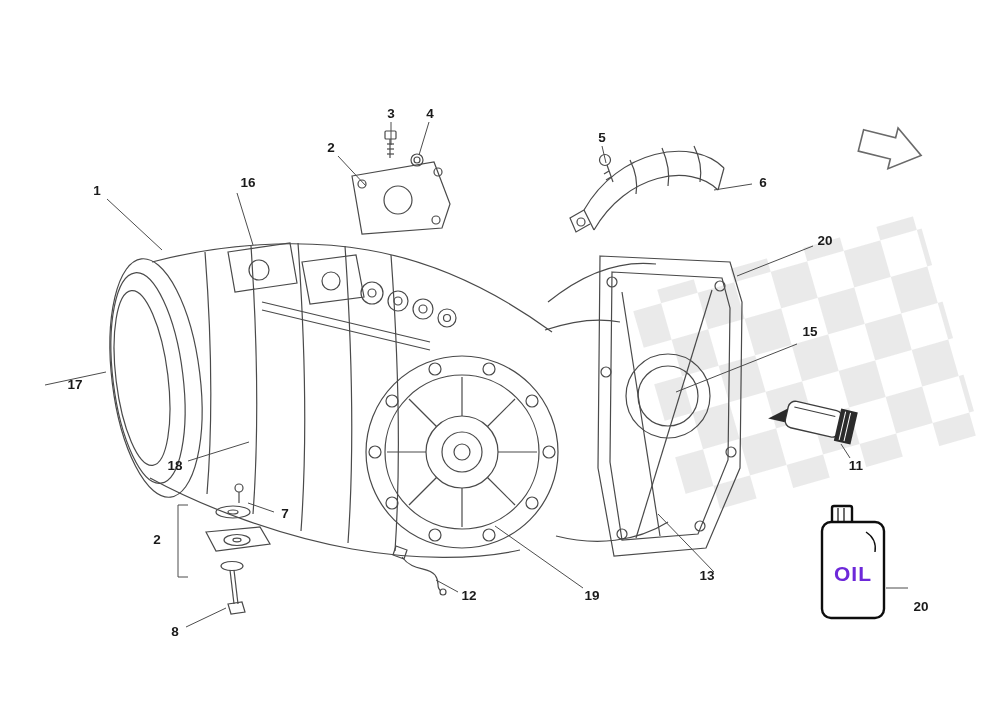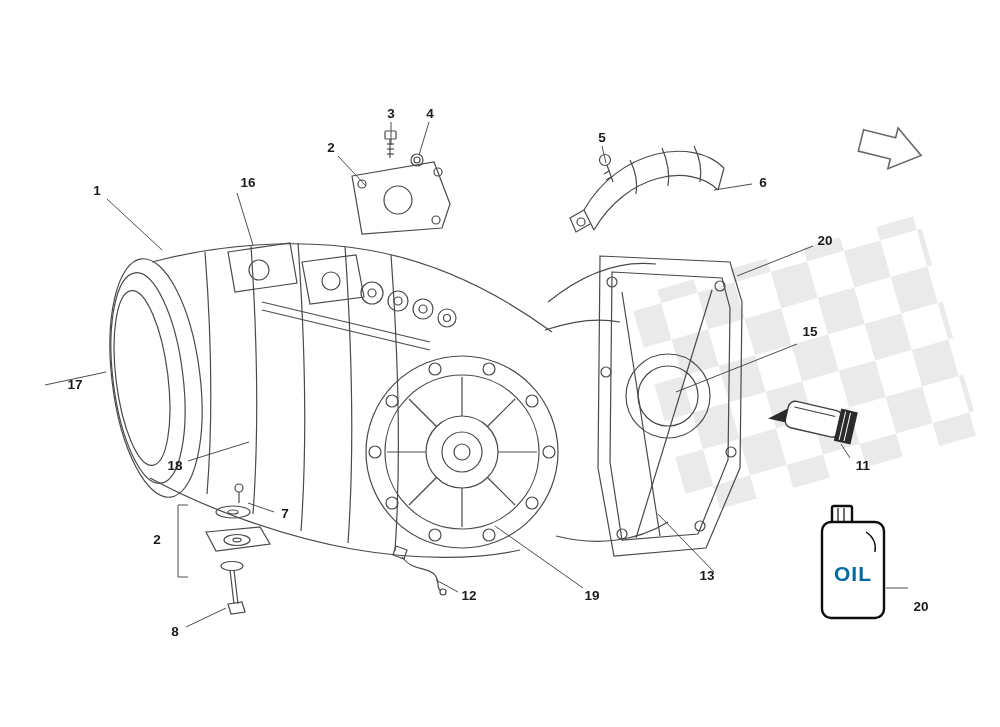--- a/index.html
+++ b/index.html
@@ -26,21 +26,21 @@
     font-family:"Liberation Sans", sans-serif;
   }
   .callout {
     position:absolute; transform:translate(-50%,-50%);
     font-size:13.5px; font-weight:bold; color:#1a1a1a;
     line-height:1; cursor:pointer; user-select:none;
   }
   .oil-label {
     position:absolute; left:853px; top:574px;
     transform:translate(-50%,-50%);
-    font-size:21px; font-weight:bold; letter-spacing:1px; color:#0369a1;
+    font-size:21px; font-weight:bold; letter-spacing:1px; color:#6d28d9;
   }
 </style>
 </head>
 <body>
 
 <div class="stage">
 
   <svg class="diagram" width="1000" height="727" viewBox="0 0 1000 727">
     <defs>
       <pattern id="checkerPattern" width="76" height="76" patternUnits="userSpaceOnUse">
@@ -244,21 +244,21 @@
 
   <div class="callout" style="left:97px;  top:191px;">1</div>
   <div class="callout" style="left:331px; top:148px;">2</div>
   <div class="callout" style="left:391px; top:114px;">3</div>
   <div class="callout" style="left:430px; top:114px;">4</div>
   <div class="callout" style="left:602px; top:138px;">5</div>
   <div class="callout" style="left:763px; top:183px;">6</div>
   <div class="callout" style="left:285px; top:514px;">7</div>
   <div class="callout" style="left:175px; top:632px;">8</div>
   <div class="callout" style="left:157px; top:540px;">2</div>
-  <div class="callout" style="left:856px; top:466px;margin-left:7px;">11</div>
+  <div class="callout" style="left:856px; top:466px;">11</div>
   <div class="callout" style="left:469px; top:596px;">12</div>
   <div class="callout" style="left:707px; top:576px;">13</div>
   <div class="callout" style="left:825px; top:241px;">20</div>
   <div class="callout" style="left:810px; top:332px;">15</div>
   <div class="callout" style="left:232px; top:183px;margin-left:16px;">16</div>
   <div class="callout" style="left:31px;  top:385px;margin-left:44px;">17</div>
   <div class="callout" style="left:175px; top:466px;">18</div>
   <div class="callout" style="left:592px; top:596px;">19</div>
   <div class="callout" style="left:921px; top:607px;">20</div>
 

